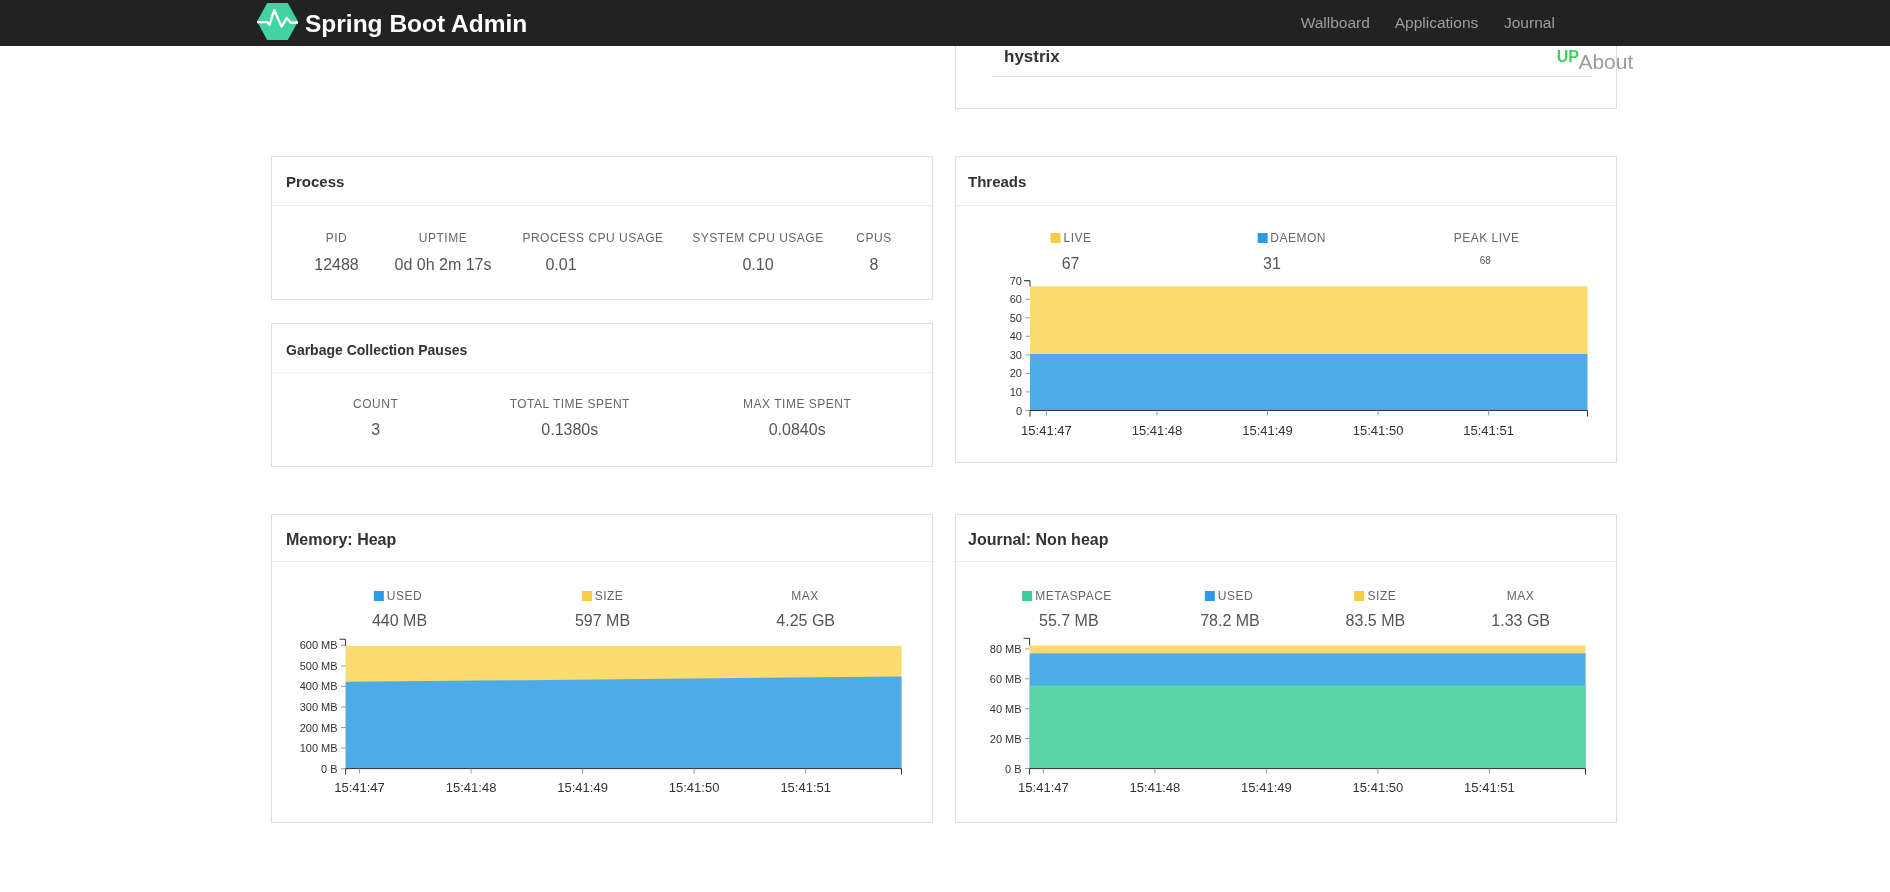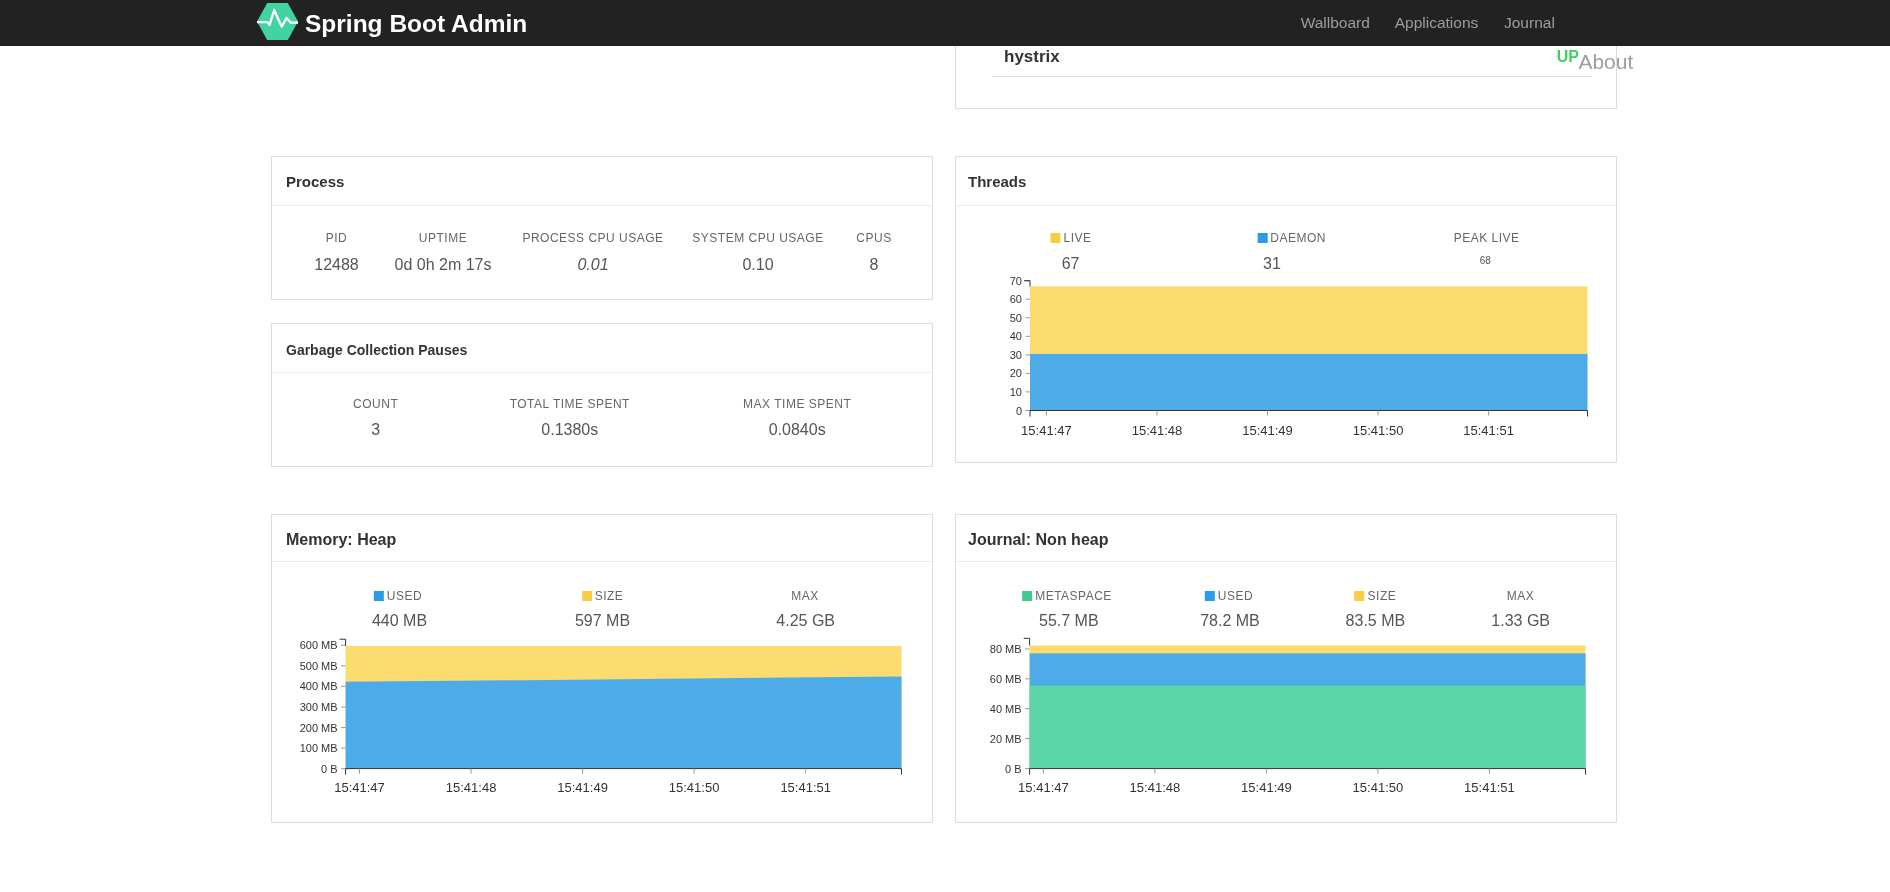--- a/index.html
+++ b/index.html
@@ -21,21 +21,21 @@
 <div class="t" style="left:1504.0px;top:14.5px;font-size:15.5px;color:#9d9d9d;font-family:'Liberation Sans',sans-serif;line-height:1;">Journal</div>
 <div class="t" style="left:1578.4px;top:14.5px;font-size:21px;color:#9d9d9d;font-family:'Liberation Sans',sans-serif;line-height:1;margin-top:36px;">About</div>
 <div style="position:absolute;left:271px;top:156px;width:662px;height:144px;background:#fff;border:1px solid #ddd;box-sizing:border-box"></div>
 <div class="t" style="left:286.0px;top:174.3px;font-size:15px;color:#333;font-family:'Liberation Sans',sans-serif;line-height:1;font-weight:bold;">Process</div>
 <div style="position:absolute;left:272px;top:205px;width:660px;height:1px;background:#eee"></div>
 <div class="t" style="left:336.5px;top:237.5px;font-size:12px;color:#666;letter-spacing:0.5px;line-height:1;transform:translate(-50%,-50%);">PID</div>
 <div class="t" style="left:336.5px;top:256.5px;font-size:16px;color:#555;font-family:'Liberation Sans',sans-serif;line-height:1;transform:translateX(-50%);">12488</div>
 <div class="t" style="left:443.0px;top:237.5px;font-size:12px;color:#666;letter-spacing:0.5px;line-height:1;transform:translate(-50%,-50%);">UPTIME</div>
 <div class="t" style="left:443.0px;top:256.5px;font-size:16px;color:#555;font-family:'Liberation Sans',sans-serif;line-height:1;transform:translateX(-50%);">0d 0h 2m 17s</div>
 <div class="t" style="left:593.0px;top:237.5px;font-size:12px;color:#666;letter-spacing:0.5px;line-height:1;transform:translate(-50%,-50%);">PROCESS CPU USAGE</div>
-<div class="t" style="left:593.0px;top:256.5px;font-size:16px;color:#555;font-family:'Liberation Sans',sans-serif;line-height:1;transform:translateX(-50%);font-style:italic;">0.01</div>
+<div class="t" style="left:561px;top:256.5px;font-size:16px;color:#555;font-family:'Liberation Sans',sans-serif;line-height:1;transform:translateX(-50%);">0.01</div>
 <div class="t" style="left:758.0px;top:237.5px;font-size:12px;color:#666;letter-spacing:0.5px;line-height:1;transform:translate(-50%,-50%);">SYSTEM CPU USAGE</div>
 <div class="t" style="left:758.0px;top:256.5px;font-size:16px;color:#555;font-family:'Liberation Sans',sans-serif;line-height:1;transform:translateX(-50%);">0.10</div>
 <div class="t" style="left:874.0px;top:237.5px;font-size:12px;color:#666;letter-spacing:0.5px;line-height:1;transform:translate(-50%,-50%);">CPUS</div>
 <div class="t" style="left:874.0px;top:256.5px;font-size:16px;color:#555;font-family:'Liberation Sans',sans-serif;line-height:1;transform:translateX(-50%);">8</div>
 <div style="position:absolute;left:271px;top:323px;width:662px;height:144px;background:#fff;border:1px solid #ddd;box-sizing:border-box"></div>
 <div class="t" style="left:286.0px;top:342.8px;font-size:14px;color:#333;font-family:'Liberation Sans',sans-serif;line-height:1;font-weight:bold;">Garbage Collection Pauses</div>
 <div style="position:absolute;left:272px;top:372px;width:660px;height:1px;background:#eee"></div>
 <div class="t" style="left:375.7px;top:404.0px;font-size:12px;color:#666;letter-spacing:0.5px;line-height:1;transform:translate(-50%,-50%);">COUNT</div>
 <div class="t" style="left:375.7px;top:421.5px;font-size:16px;color:#555;font-family:'Liberation Sans',sans-serif;line-height:1;transform:translateX(-50%);">3</div>
 <div class="t" style="left:569.8px;top:404.0px;font-size:12px;color:#666;letter-spacing:0.5px;line-height:1;transform:translate(-50%,-50%);">TOTAL TIME SPENT</div>

